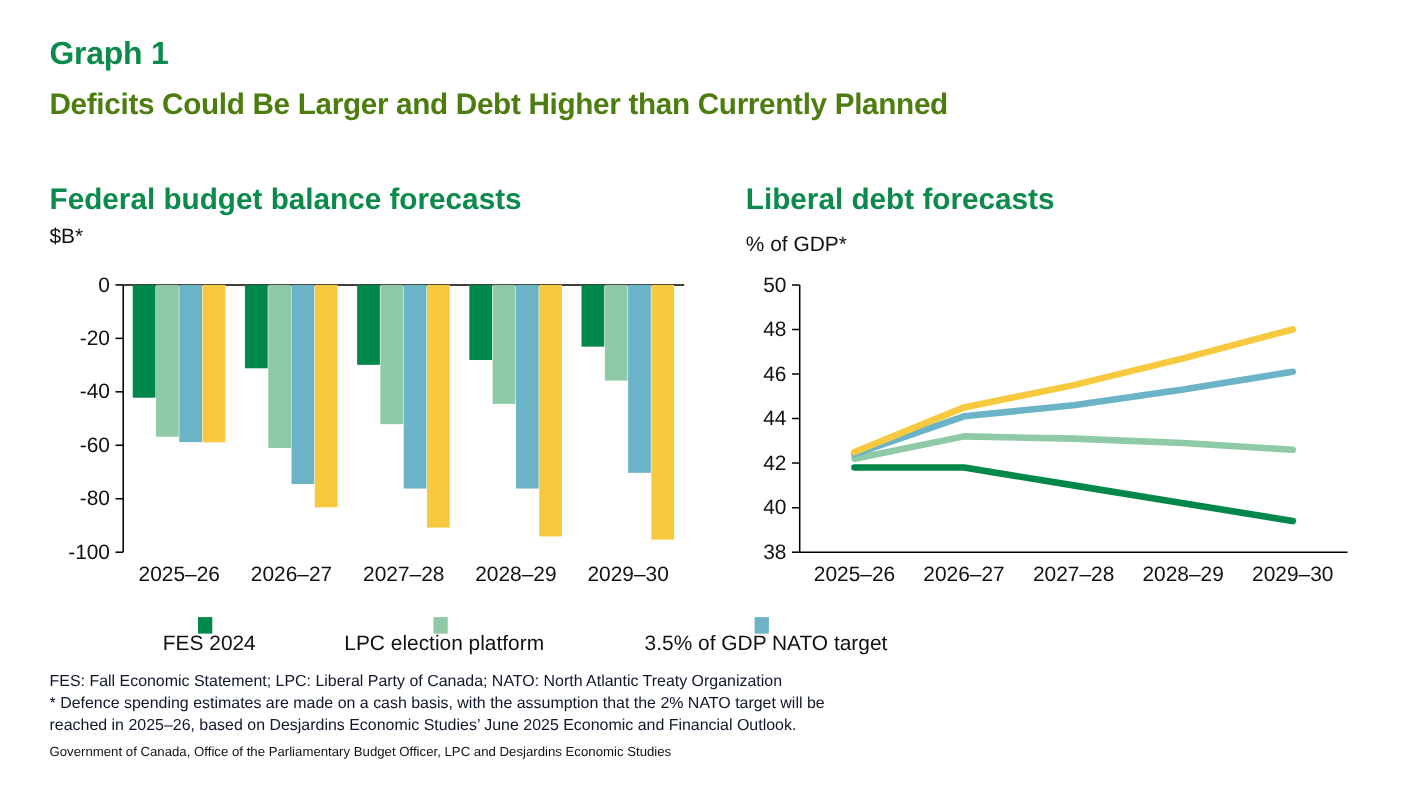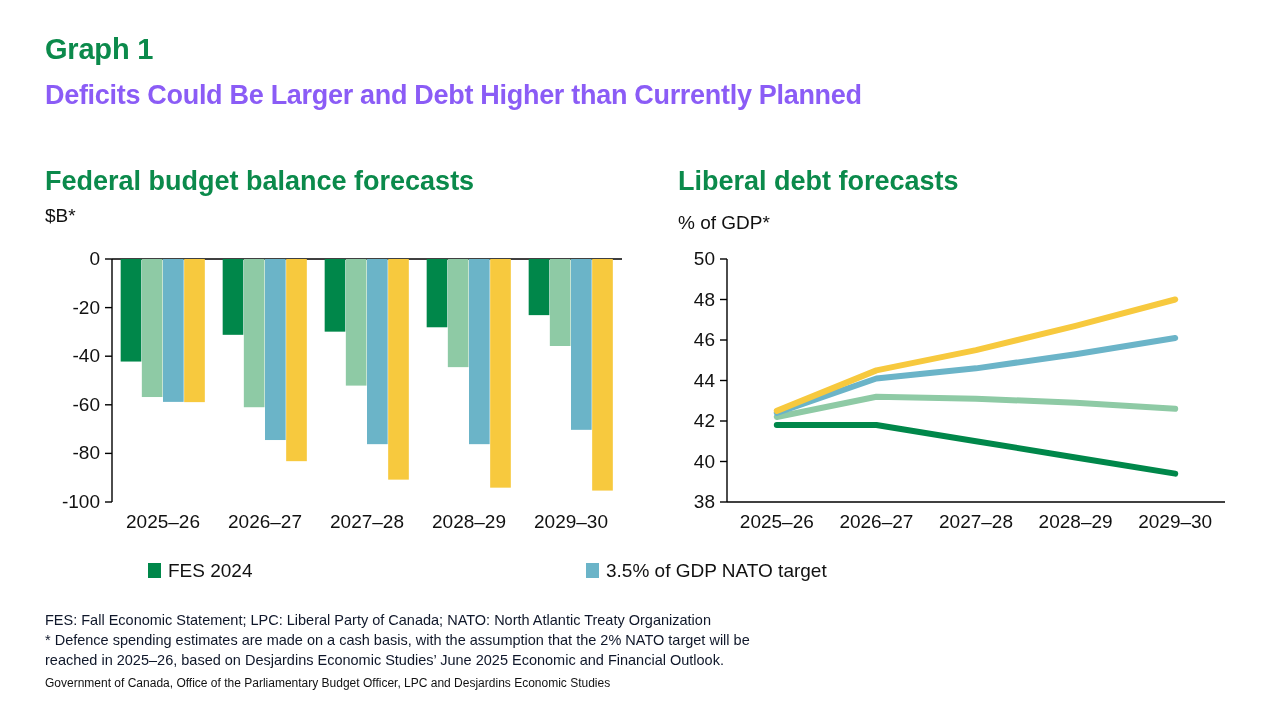--- a/index.html
+++ b/index.html
@@ -10,21 +10,21 @@
   }
   .page{position:absolute;inset:0;}
 
   
   .graph-label{
     position:absolute;left:45px;top:33px;
     font-size:29px;font-weight:bold;color:#0B8A4B;letter-spacing:-0.2px;
   }
   .graph-title{
     position:absolute;left:45px;top:80px;
-    font-size:27px;font-weight:bold;color:#8b5cf6;letter-spacing:-0.3px;
+    font-size:27px;font-weight:bold;color:#4d7c0f;letter-spacing:-0.3px;
     white-space:nowrap;
   }
 
   
   .panel-title{
     position:absolute;font-size:27px;font-weight:bold;color:#0B8A4B;
     white-space:nowrap;
   }
   .panel-unit{
     position:absolute;font-size:19px;color:#111111;white-space:nowrap;
@@ -40,21 +40,21 @@
   #line-chart-host{left:665px;top:240px;width:580px;height:300px;}
   .chart-host svg{display:block;}
 
   .axis-text{font-family:"Liberation Sans","DejaVu Sans",sans-serif;font-size:19px;fill:#111111;}
   .cat-text{font-family:"Liberation Sans","DejaVu Sans",sans-serif;font-size:19px;fill:#111111;}
 
   
   .legend{
     position:absolute;left:148px;top:561px;width:1000px;height:24px;
   }
-  .legend-item{position:absolute;display:flex;align-items:center;white-space:nowrap;}
+  .legend-item{position:absolute;display:flex;align-items:center;white-space:nowrap;flex-direction:column;}
   .legend-swatch{width:13px;height:15px;margin-right:7px;flex:0 0 auto;}
   .legend-label{font-size:19px;color:#111111;line-height:1;}
   #legend-item-0{left:0px;top:0px;}
   #legend-item-1{left:165px;top:0px;}
   #legend-item-2{left:438px;top:0px;}
   #legend-item-3{left:745px;top:0px;}
 
   
   .footnote{
     position:absolute;left:45px;font-size:14.5px;color:#0f172a;line-height:1.42;
@@ -150,20 +150,24 @@
         <text x="410.59999999999997" y="288" text-anchor="middle" class="cat-text">2028–29</text>
         <text x="510.2" y="288" text-anchor="middle" class="cat-text">2029–30</text>
       </svg>
     </div>
 
   <div class="legend">
     <div class="legend-item" id="legend-item-0">
       <span class="legend-swatch" style="background: rgb(0, 135, 74);"></span>
       <span class="legend-label">FES 2024</span>
     </div>
+    <div class="legend-item" id="legend-item-1">
+      <span class="legend-swatch" style="background: rgb(142, 202, 165);"></span>
+      <span class="legend-label">LPC election platform</span>
+    </div>
     <div class="legend-item" id="legend-item-2">
       <span class="legend-swatch" style="background: rgb(107, 180, 200);"></span>
       <span class="legend-label">3.5% of GDP NATO target</span>
     </div>
   </div>
 
   <div class="footnote" id="footnote-abbr">FES: Fall Economic Statement; LPC: Liberal Party of Canada; NATO: North Atlantic Treaty Organization</div>
   <div class="footnote" id="footnote-star-1">* Defence spending estimates are made on a cash basis, with the assumption that the 2% NATO target will be</div>
   <div class="footnote" id="footnote-star-2">reached in 2025–26, based on Desjardins Economic Studies’ June 2025 Economic and Financial Outlook.</div>
   <div id="source-line">Government of Canada, Office of the Parliamentary Budget Officer, LPC and Desjardins Economic Studies</div>

